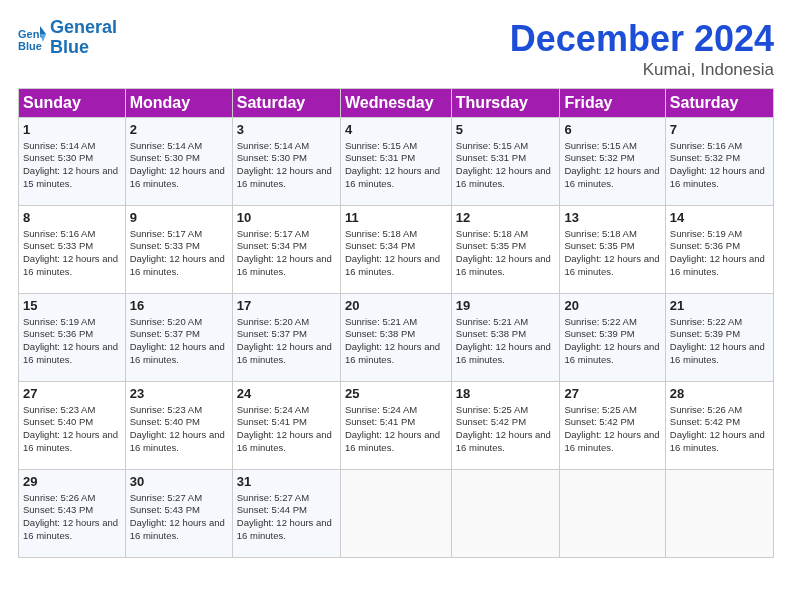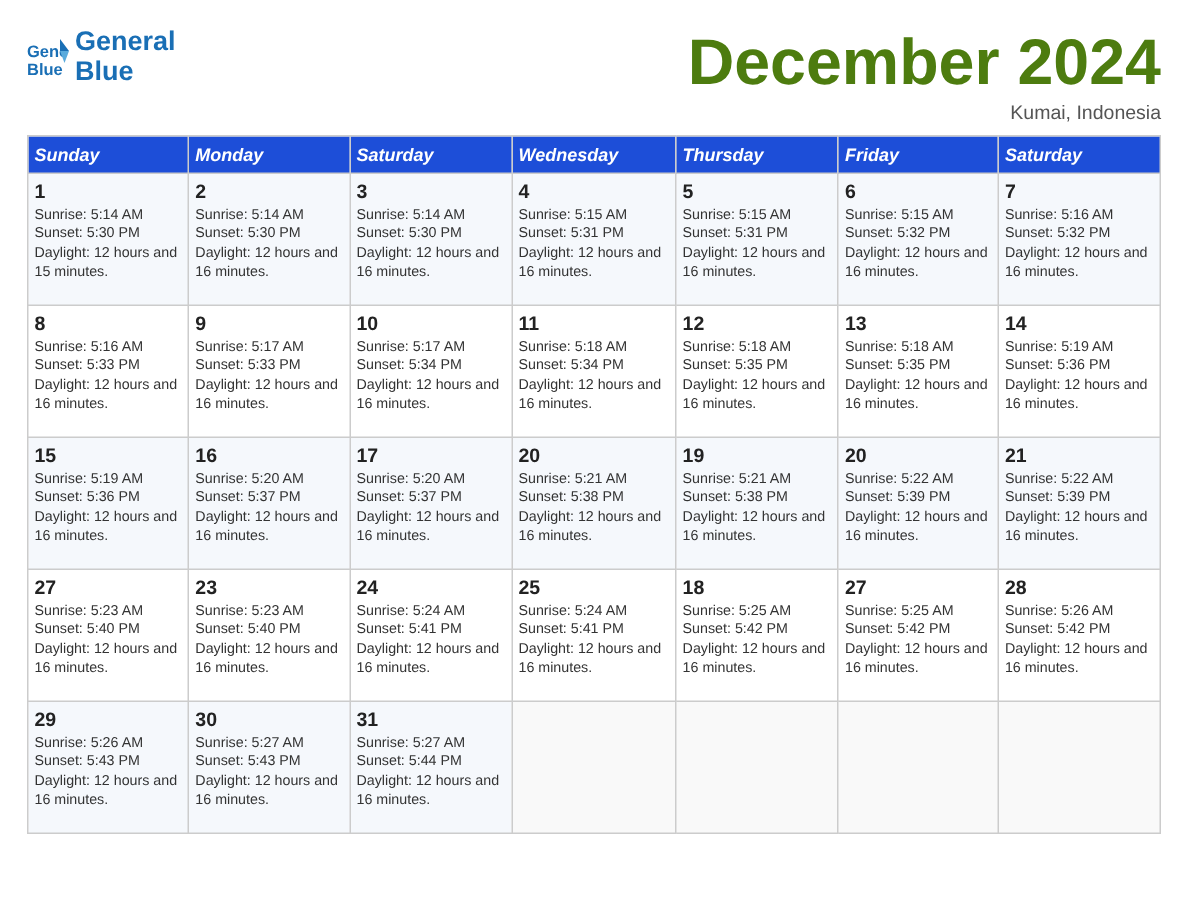--- a/index.html
+++ b/index.html
@@ -37,42 +37,41 @@
     }
     .logo-icon {
       width: 28px;
       height: 28px;
       margin-right: 2px;
     }
     .title-block {
       text-align: right;
     }
     .month-title {
-      font-size: 43px;
+      font-size: 36px;
       font-weight: bold;
-      color: #4d7c0f;
+      color: #1d4ed8;
     }
     .location {
-      font-size: 13px;
+      font-size: 17px;
       color: #555;
     }
     table {
       width: 100%;
       border-collapse: collapse;
       font-size: 10px;
     }
     thead tr th {
-      background: #1d4ed8;
+      background: #a21caf;
       color: #fff;
-      font-size: 12px;
+      font-size: 16px;
       font-weight: bold;
       padding: 5px 4px;
       border: 1px solid #ccc;
       text-align: left;
-      font-style: italic;
     }
     tbody tr td {
       border: 1px solid #ccc;
       vertical-align: top;
       padding: 3px 4px;
       width: 113px;
       height: 88px;
       color: #333;
       font-size: 9.5px;
       line-height: 1.35;

